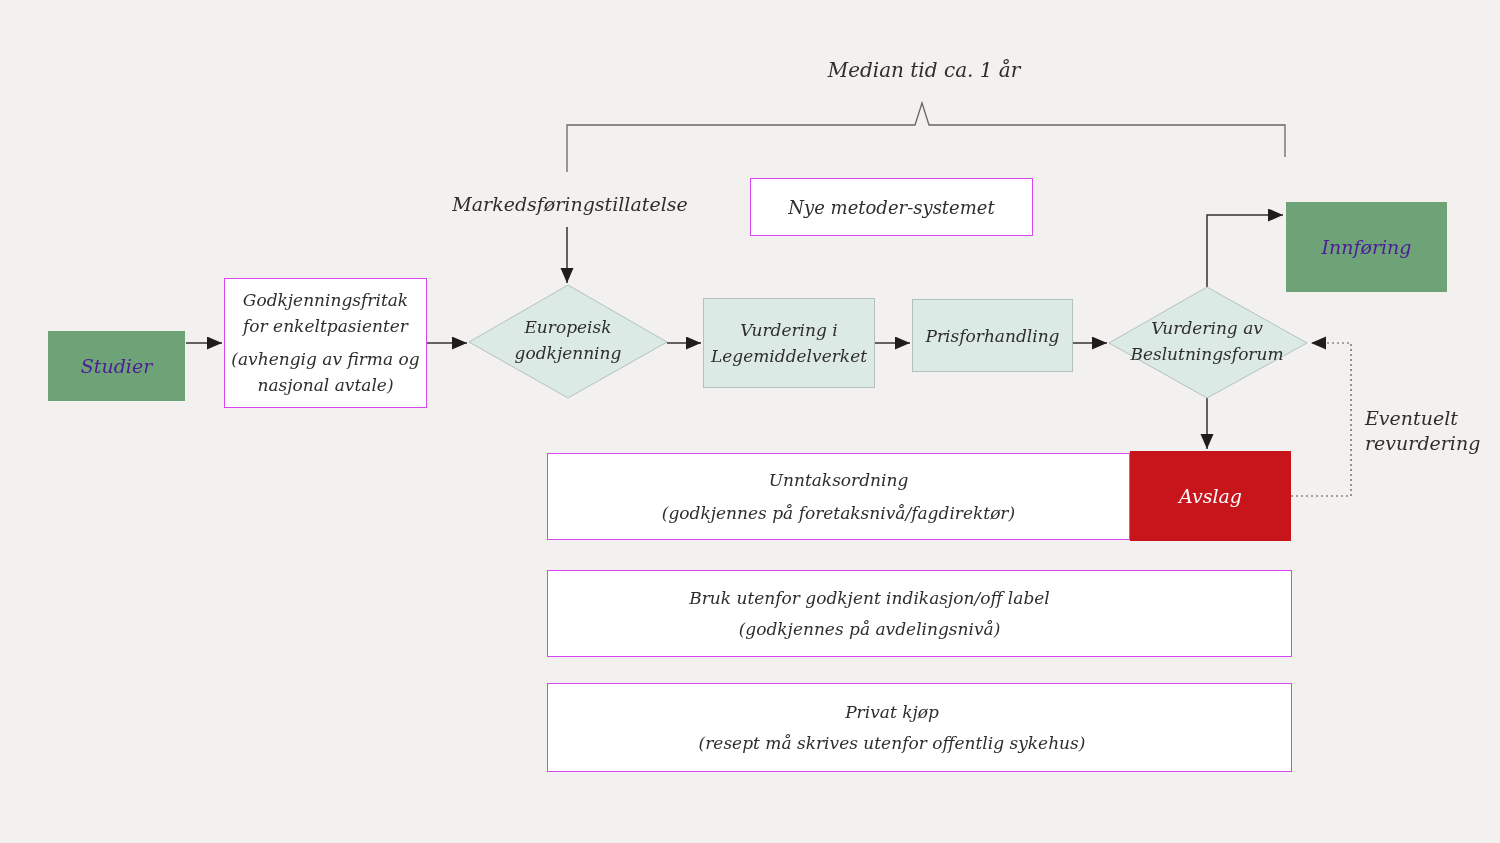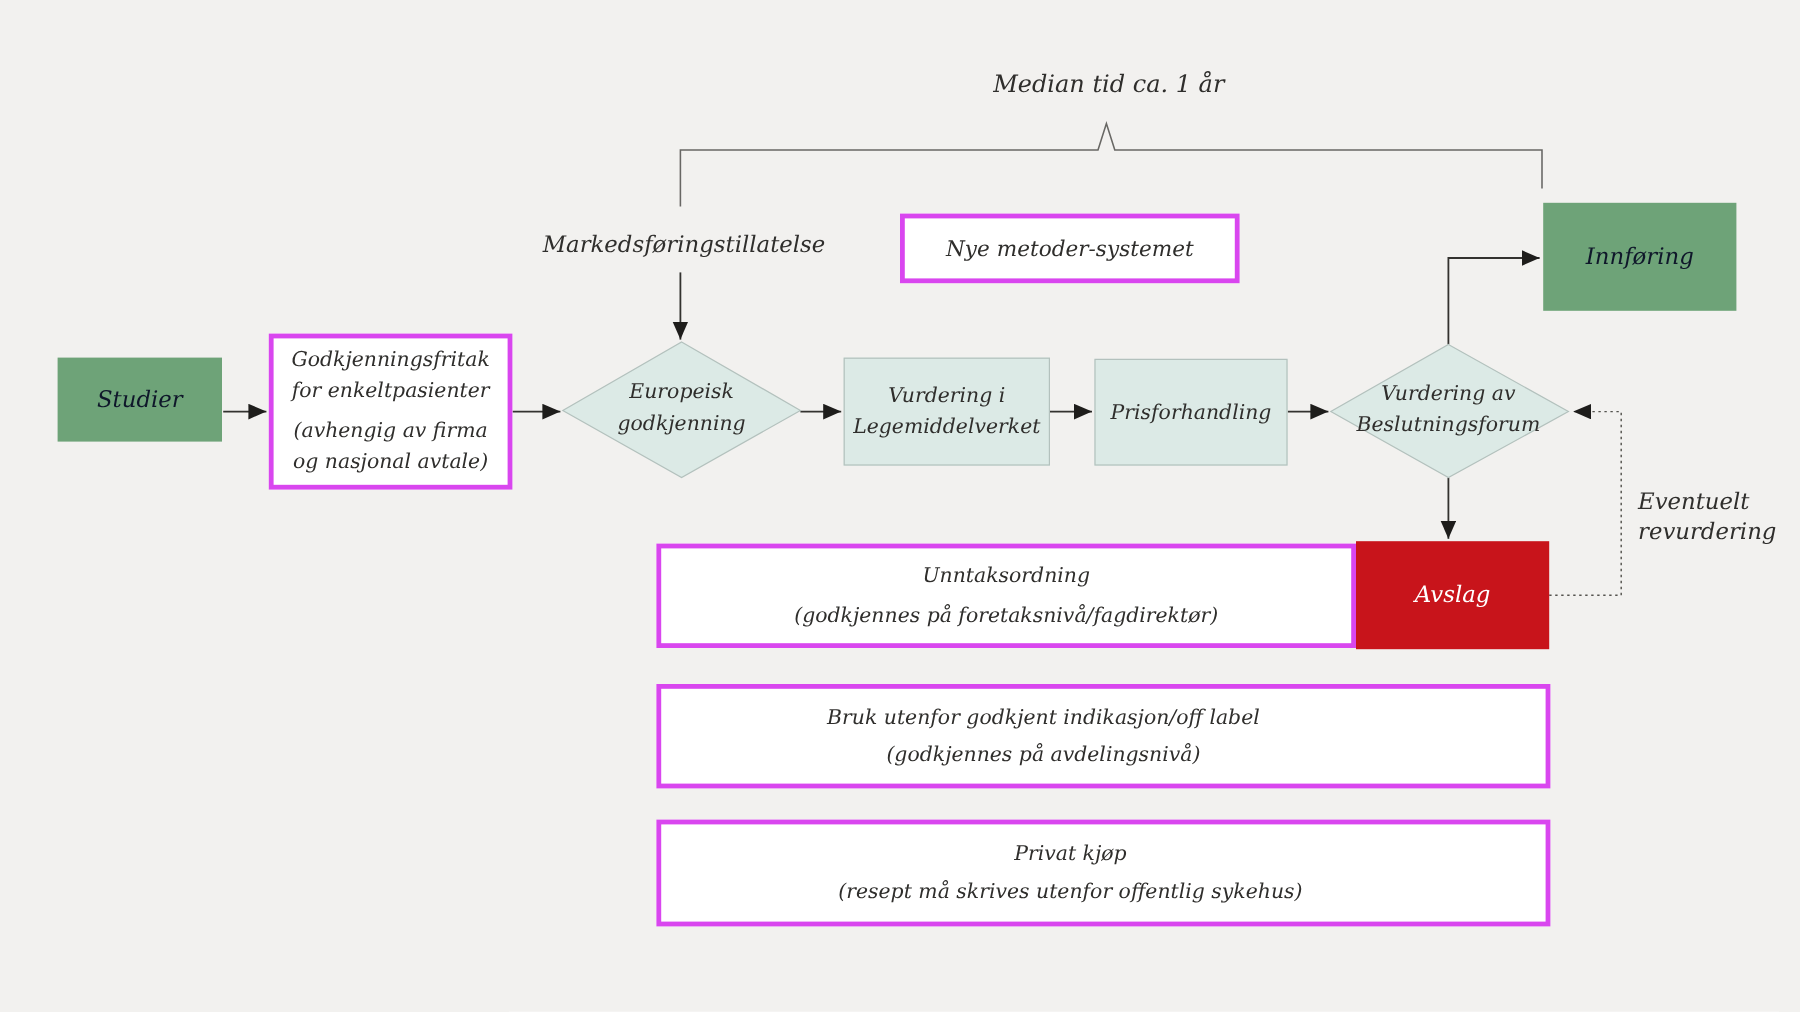--- a/index.html
+++ b/index.html
@@ -20,24 +20,24 @@
   }
   .node {
     position: absolute;
     display: flex;
     flex-direction: column;
     align-items: center;
     justify-content: center;
     text-align: center;
     box-sizing: border-box;
   }
-  .node-green { background: #6ea378; color: #0f172a; }
+  .node-green { background: #6ea378; color: #4c1d95; margin-top: 33px; }
   .node-red   { background: #c8141b; color: #ffffff; }
   .node-mint  { background: #dceae6; border: 1px solid #b3c1bd; }
-  .node-white { background: #ffffff; border: 4px solid #d946ef; }
+  .node-white { background: #ffffff; border: 1px solid #d946ef; }
   .diamond-text {
     position: absolute;
     text-align: center;
     line-height: 1.5;
   }
   .float-label {
     position: absolute;
     line-height: 1.3;
   }
   .fs17 { font-size: 17px; }
@@ -99,21 +99,21 @@
 
   <div class="node node-white fs18" style="left:750px; top:178px; width:283px; height:58px;">
     <div>Nye metoder-systemet</div>
   </div>
 
   <div class="node node-mint fs17" style="left:703px; top:298px; width:172px; height:90px; line-height:1.55;">
     <div>Vurdering i</div>
     <div>Legemiddelverket</div>
   </div>
 
-  <div class="node node-mint fs17" style="left:912px; top:299px; width:161px; height:89px;">
+  <div class="node node-mint fs17" style="left:912px; top:299px; width:161px; height:73px;">
     <div>Prisforhandling</div>
   </div>
 
   <div class="diamond-text fs17" style="left:1112px; top:316px; width:190px;">
     <div>Vurdering av</div>
     <div>Beslutningsforum</div>
   </div>
 
   <div class="node node-green fs19" style="left:1286px; top:169px; width:161px; height:90px;">
     <div>Innføring</div>

